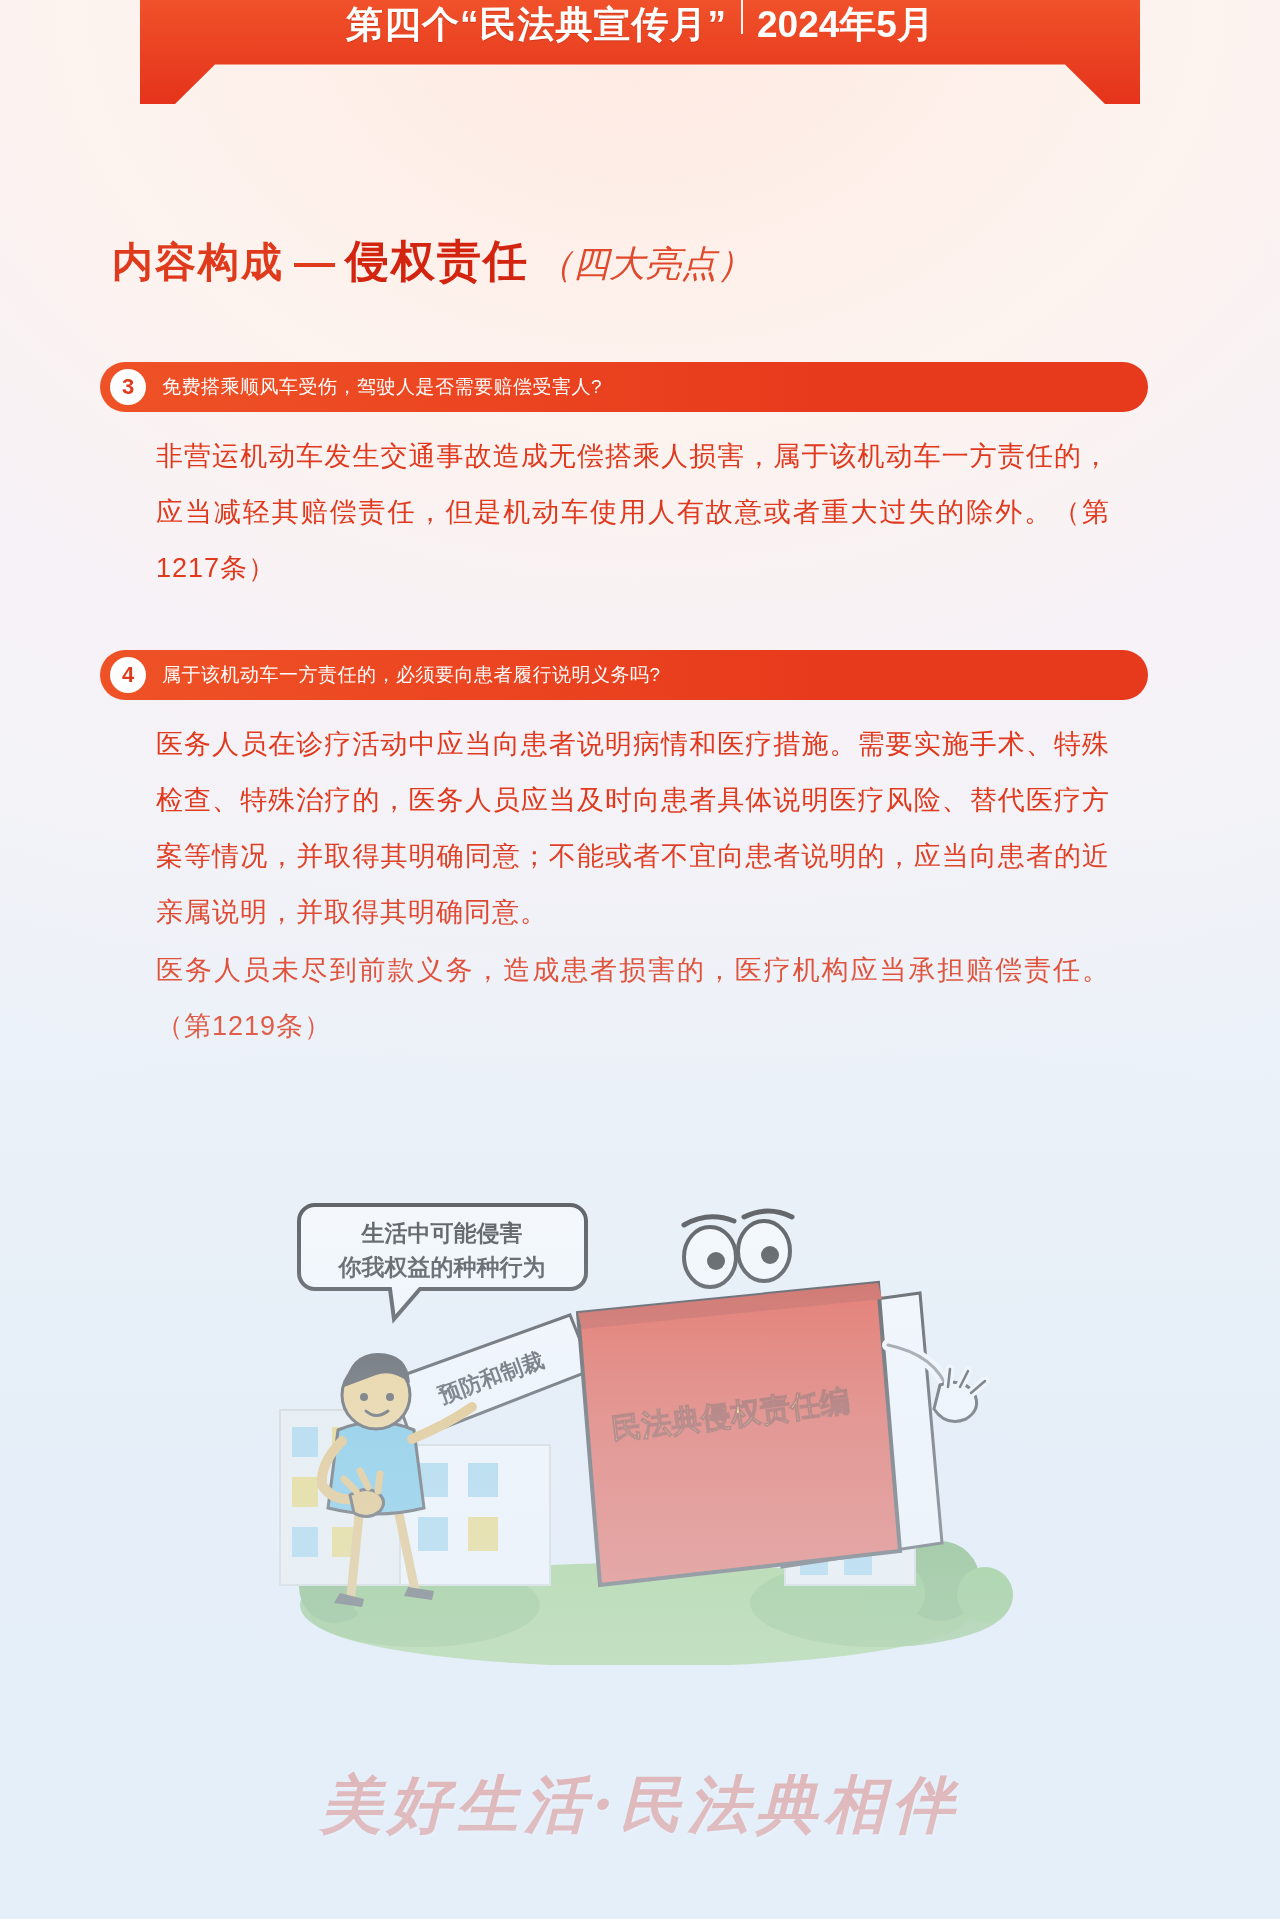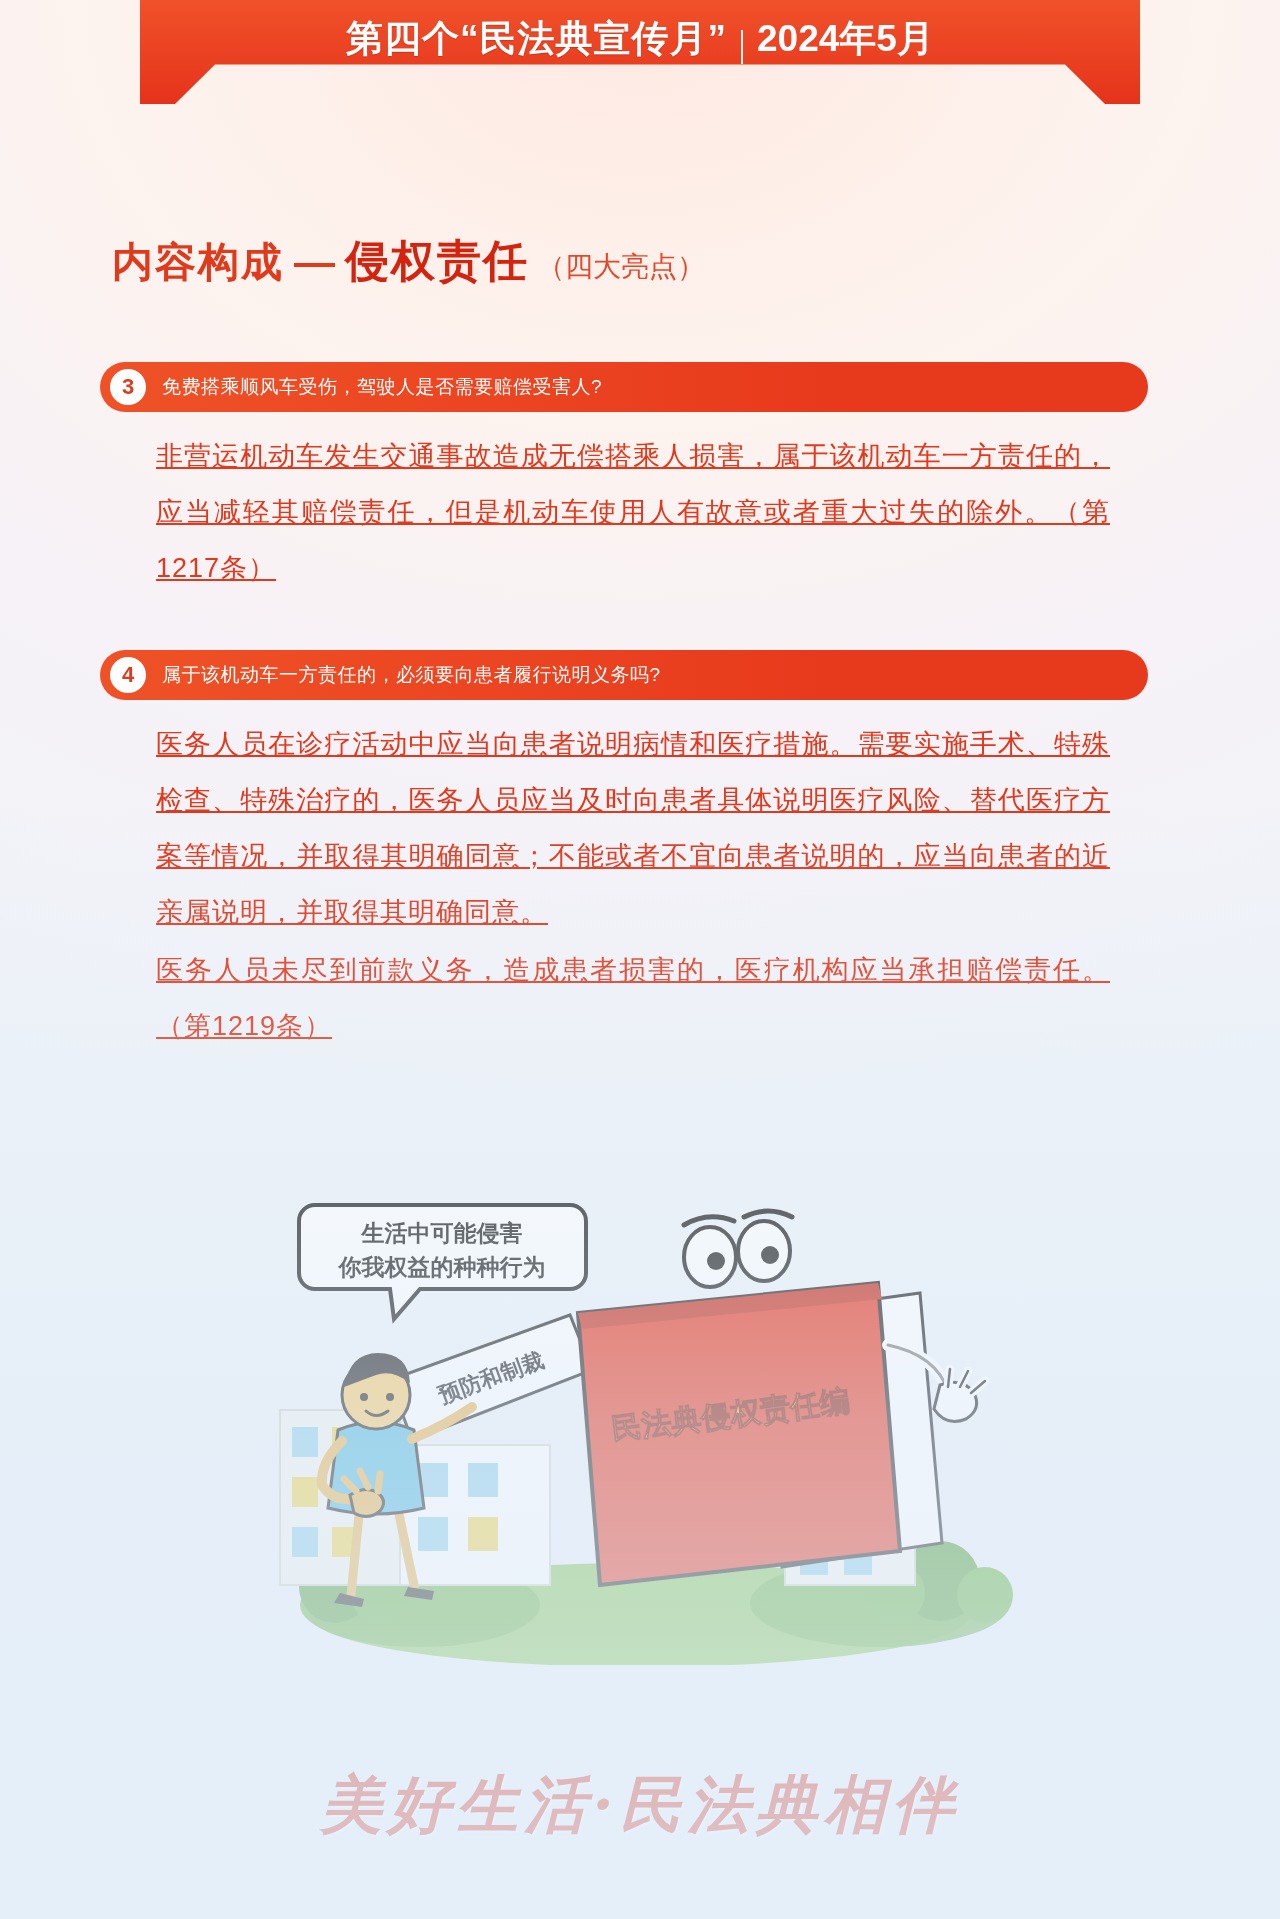--- a/index.html
+++ b/index.html
@@ -53,21 +53,21 @@
     top: 0;
     height: 104px;
     background: linear-gradient(180deg, #f0512a 0%, #e5331b 100%);
     clip-path: polygon(0 0, 100% 0, 100% 100%, 96.5% 100%, 92.5% 62%, 7.5% 62%, 3.5% 100%, 0 100%);
   }
   .ribbon-inner {
     position: absolute;
     left: 140px; right: 140px; top: 0;
     height: 64px;
     display: flex;
-    align-items: flex-end;
+    align-items: flex-start;
     justify-content: center;
   }
   .ribbon-title {
     color: #ffffff;
     font-size: 37px;
     font-weight: bold;
     letter-spacing: 1px;
     white-space: nowrap;
     text-shadow: 0 1px 1px rgba(120,10,0,.25);
   }
@@ -102,21 +102,21 @@
     top: 232px;
     left: 112px;
     display: flex;
     align-items: baseline;
     gap: 0px;
     white-space: nowrap;
   }
   .st-a { color: #e03a1c; font-size: 41px; font-weight: bold; letter-spacing: 2px; }
   .st-dash { color: #e03a1c; font-size: 41px; font-weight: bold; margin: 0 10px; }
   .st-b { color: #d32410; font-size: 44px; font-weight: bold; letter-spacing: 2px; }
-  .st-c { color: #e0492c; font-size: 28px; margin-left: 8px; }
+  .st-c { color: #e0492c; font-size: 36px; margin-left: 8px; font-style: italic; }
 
   
   .qa { position: absolute; left: 100px; width: 1080px; }
   .q-head {
     display: flex;
     align-items: center;
     height: 50px;
     background: linear-gradient(90deg, #ef5226 0%, #e7391c 72%, #e7391c 100%);
     border-radius: 25px;
     padding-left: 10px;
@@ -145,21 +145,20 @@
   }
   .q-body {
     margin-top: 16px;
     padding-left: 56px;
     color: #e0391d;
     font-size: 27px;
     line-height: 56px;
     letter-spacing: 1px;
     text-align: justify;
     width: 1010px;
-    text-decoration: underline;
   }
   .q-body p { margin: 0; }
   .q-body p + p { margin-top: 2px; }
 
   
   .illus {
     position: absolute;
     left: 240px;
     top: 1195px;
     width: 800px;

